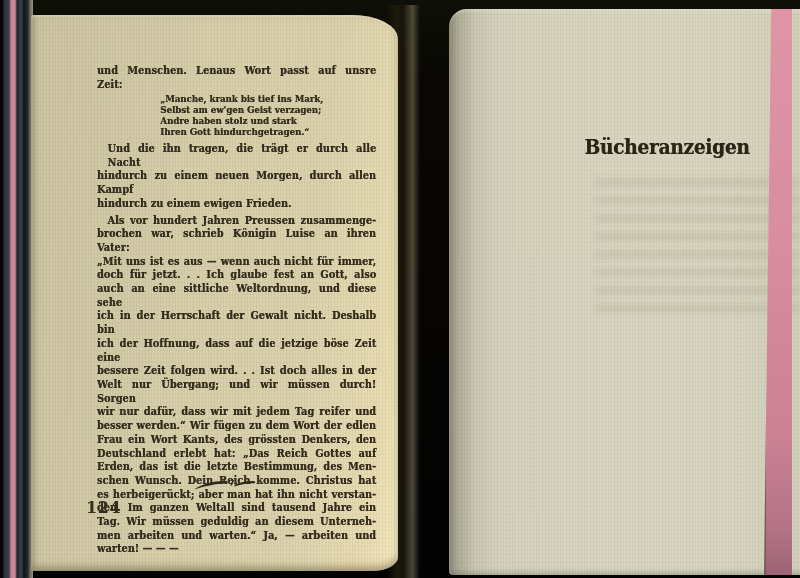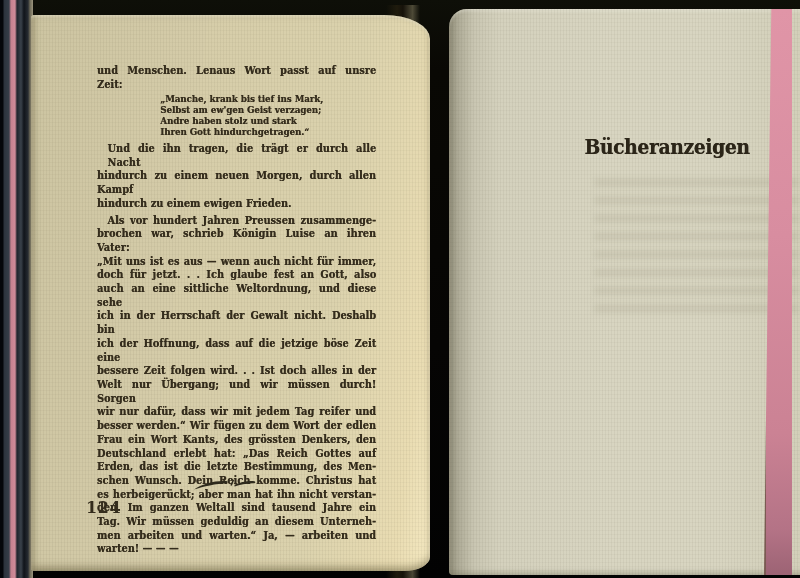--- a/index.html
+++ b/index.html
@@ -26,21 +26,20 @@
       #16120a 50%, rgba(112,106,80,.65) 78%, rgba(112,106,80,0) 100%);
   }
   
   .left-page {
     position:absolute; left:31px; top:15px; width:367px; height:556px;
     border-radius: 3px 46px 26px 3px / 3px 24px 14px 3px;
     background: linear-gradient(97deg, #ccc4a1 0%, #d5ccA9 38%, #d6cda9 38%, #dbd2ad 72%, #e9dcb2 92%, #f3e7bf 99%);
     box-shadow: inset 0 2px 3px rgba(255,252,235,.4),
                 inset 3px 0 6px rgba(80,70,40,.28),
                 inset 0 -5px 7px rgba(90,80,50,.35);
-    padding-left: 32px;
   }
   .right-page {
     position:absolute; left:409px; top:9px; width:357px; height:566px;
     border-radius: 18px 3px 3px 4px;
     background: linear-gradient(90deg, #8e8b77 0%, #aeab97 2.5%, #c9c6b2 7%,
       #d4d1bd 14%, #d8d5c1 45%, #d8d5c1 75%, #d2cfb9 100%);
     box-shadow: inset 0 2px 3px rgba(255,255,245,.35),
                 inset 0 -3px 5px rgba(80,76,50,.28);
     margin-left: 40px;
   }

